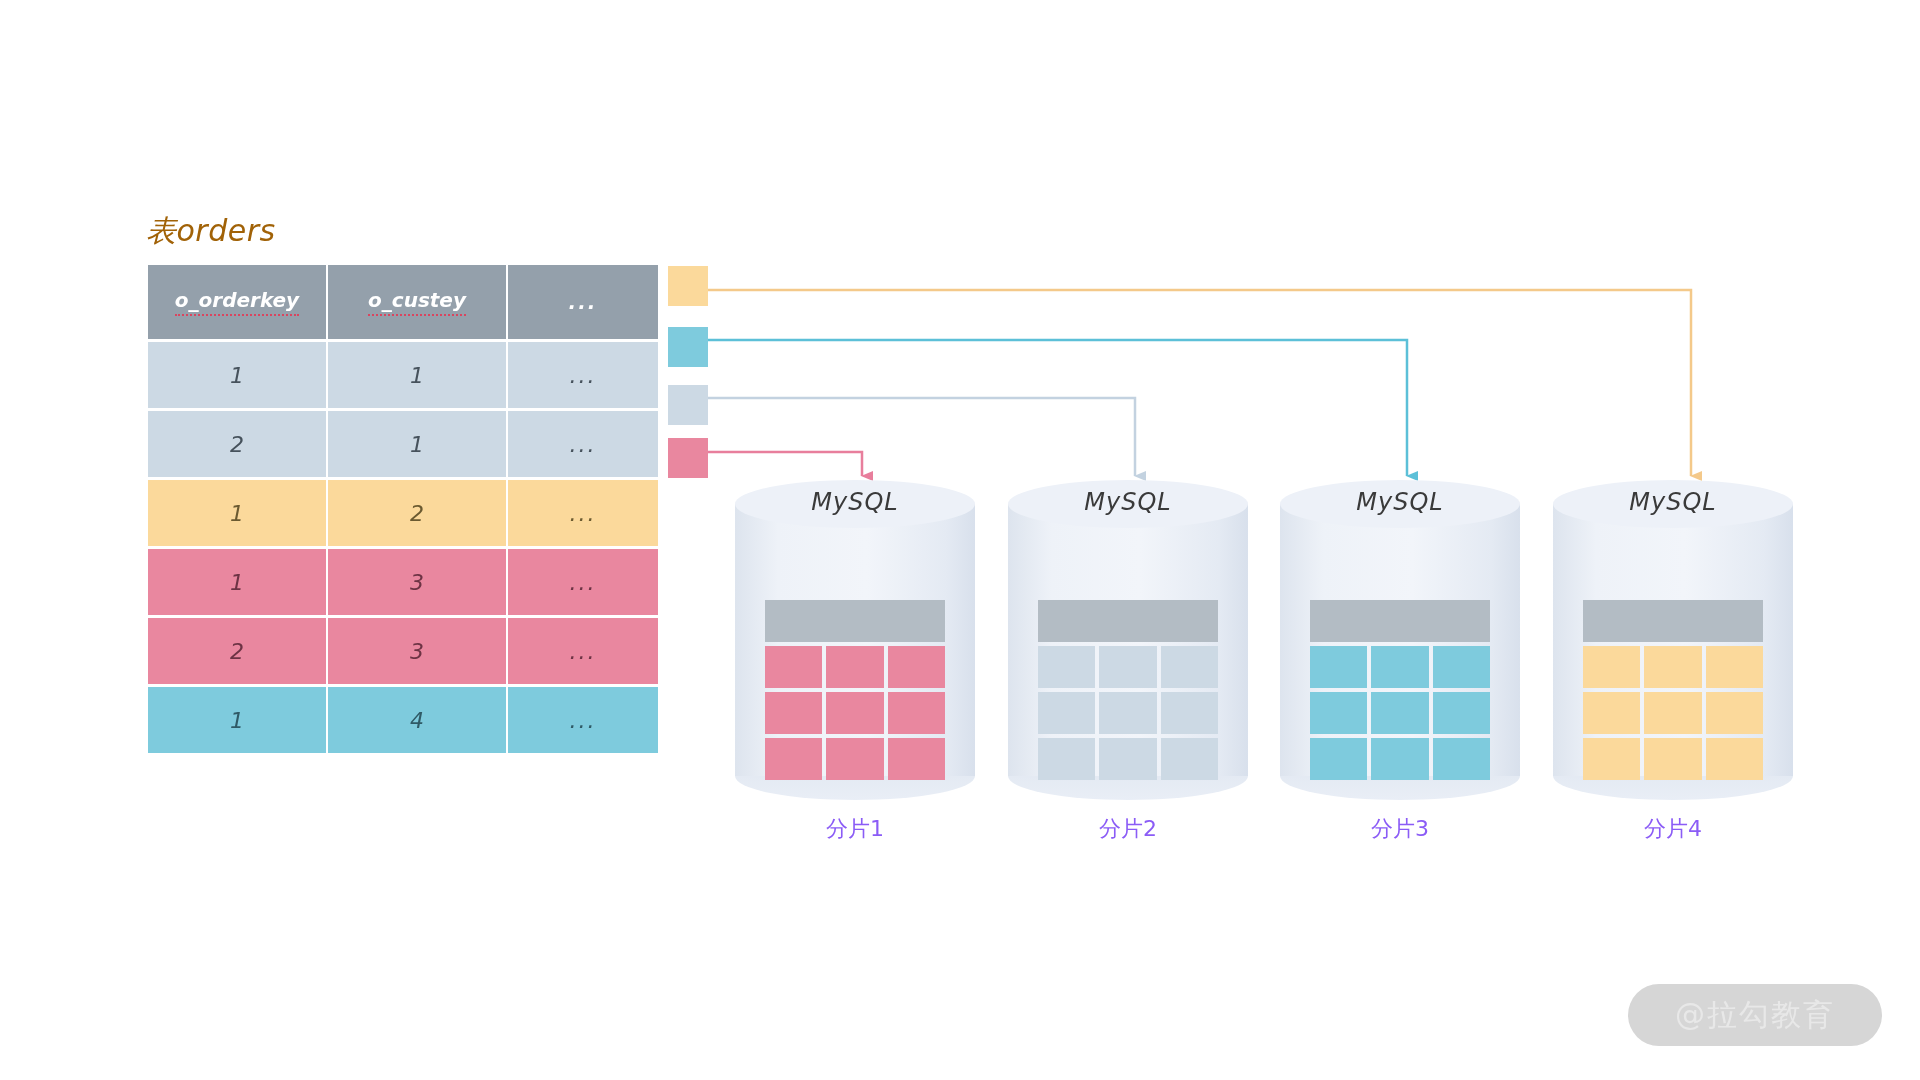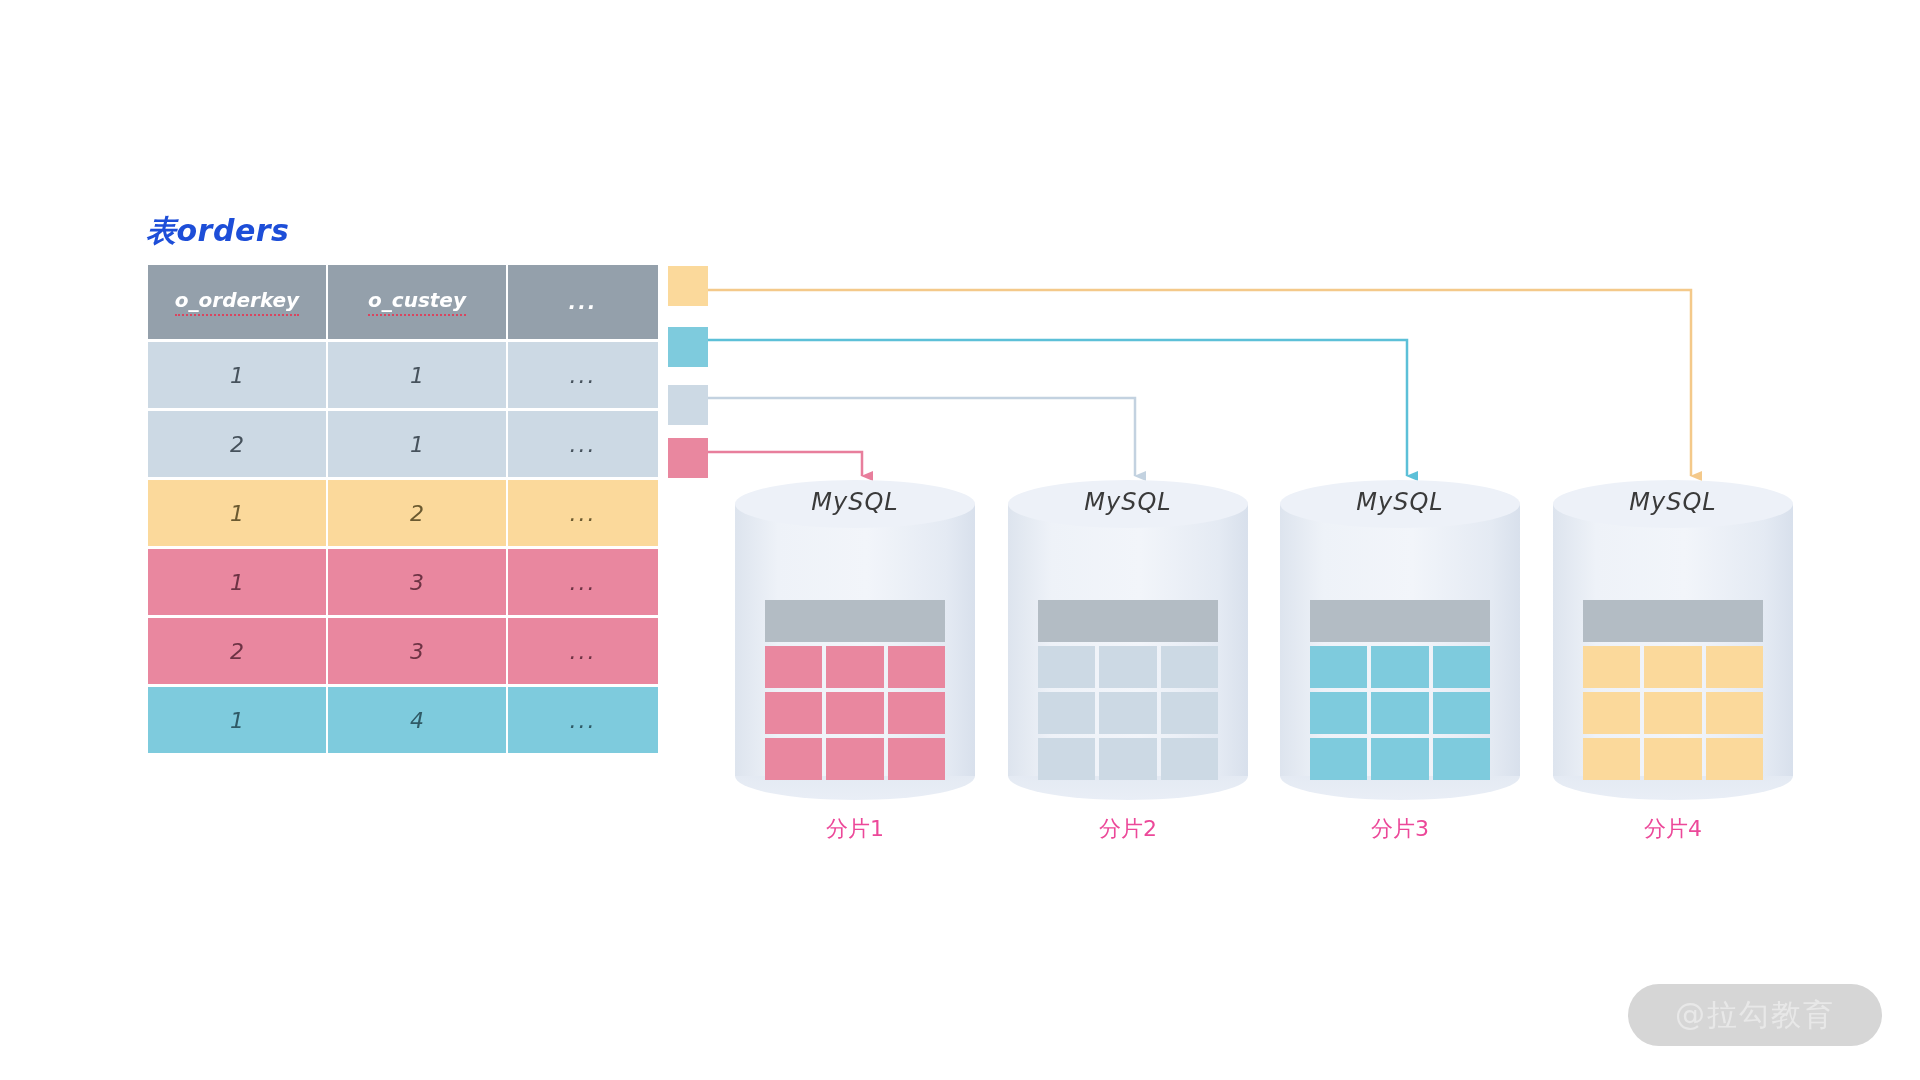--- a/index.html
+++ b/index.html
@@ -8,21 +8,21 @@
     background:#ffffff;
     font-family:"DejaVu Sans","Liberation Sans",sans-serif;
     overflow:hidden;
     position:relative;
   }
   #stage{position:absolute;inset:0;width:1920px;height:1080px;}
 
   
   #source-table-block{position:absolute;left:146px;top:216px;width:520px;}
   #table-title{
-    font-size:30px;font-weight:700;font-style:italic;color:#1d4ed8;
+    font-size:30px;font-weight:400;font-style:italic;color:#a16207;
     letter-spacing:.5px;line-height:1;margin-bottom:16px;white-space:nowrap;
   }
   #orders-table{border-collapse:separate;border-spacing:2px 3px;width:510px;table-layout:fixed;}
   #orders-table th,#orders-table td{
     padding:0;height:66px;text-align:center;vertical-align:middle;
     font-size:22px;font-style:italic;font-weight:400;
   }
   #orders-table col.c1{width:178px}
   #orders-table col.c2{width:178px}
   #orders-table col.c3{width:150px}
@@ -80,21 +80,21 @@
   }
   .mini-table{
     position:absolute;left:30px;top:120px;width:180px;z-index:4;
     display:flex;flex-direction:column;gap:4px;
   }
   .mini-head{height:42px;background:#b3bcc4;}
   .mini-row{display:flex;gap:4px;height:42px;}
   .mini-cell{flex:1;}
   .shard-name{
     position:absolute;left:0;top:334px;width:240px;text-align:center;
-    font-size:22px;color:#ec4899;
+    font-size:22px;color:#8b5cf6;
   }
 
   
   #watermark{
     position:absolute;left:1628px;top:984px;width:254px;height:62px;
     border-radius:31px;background:#d6d6d6;
     display:flex;align-items:center;justify-content:center;
   }
   #watermark-text{
     color:#e8e8e8;font-size:30px;letter-spacing:2px;font-weight:500;

